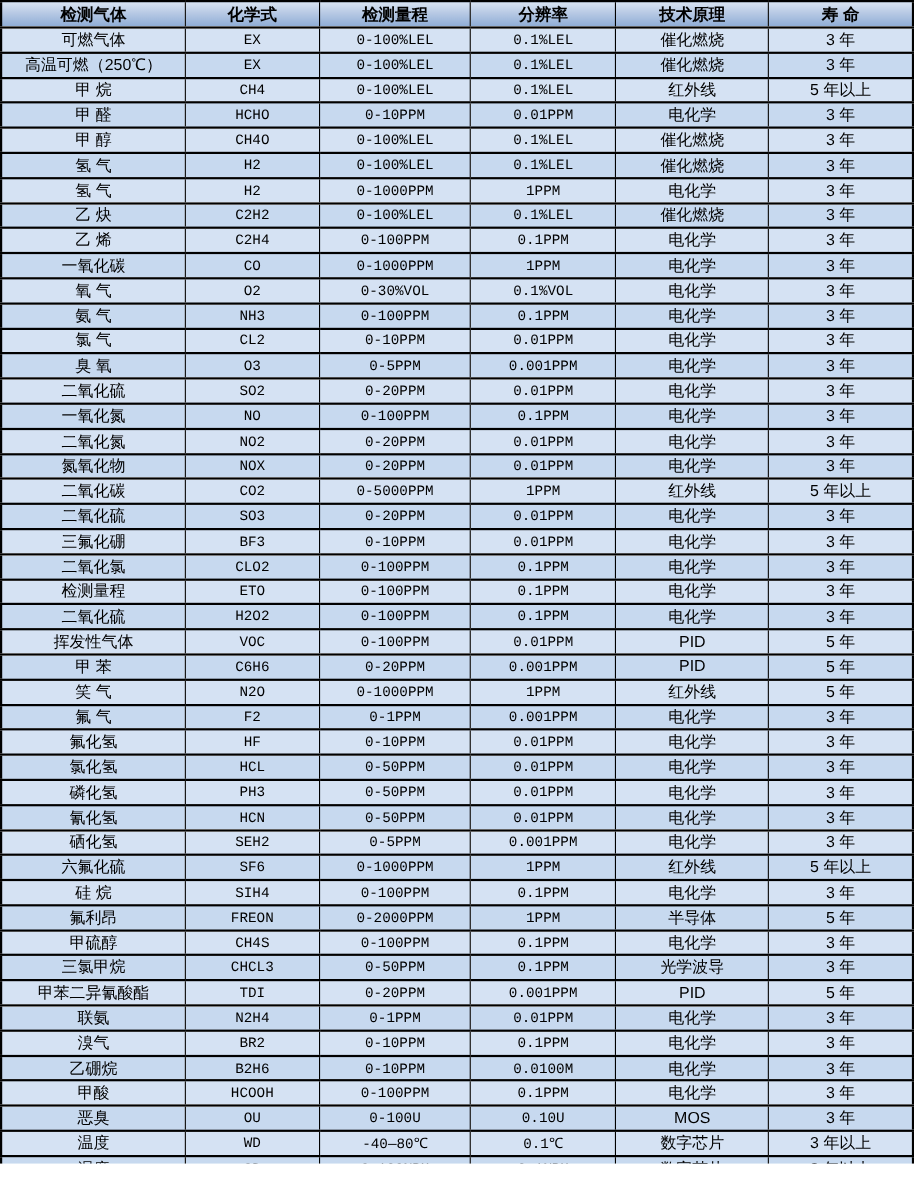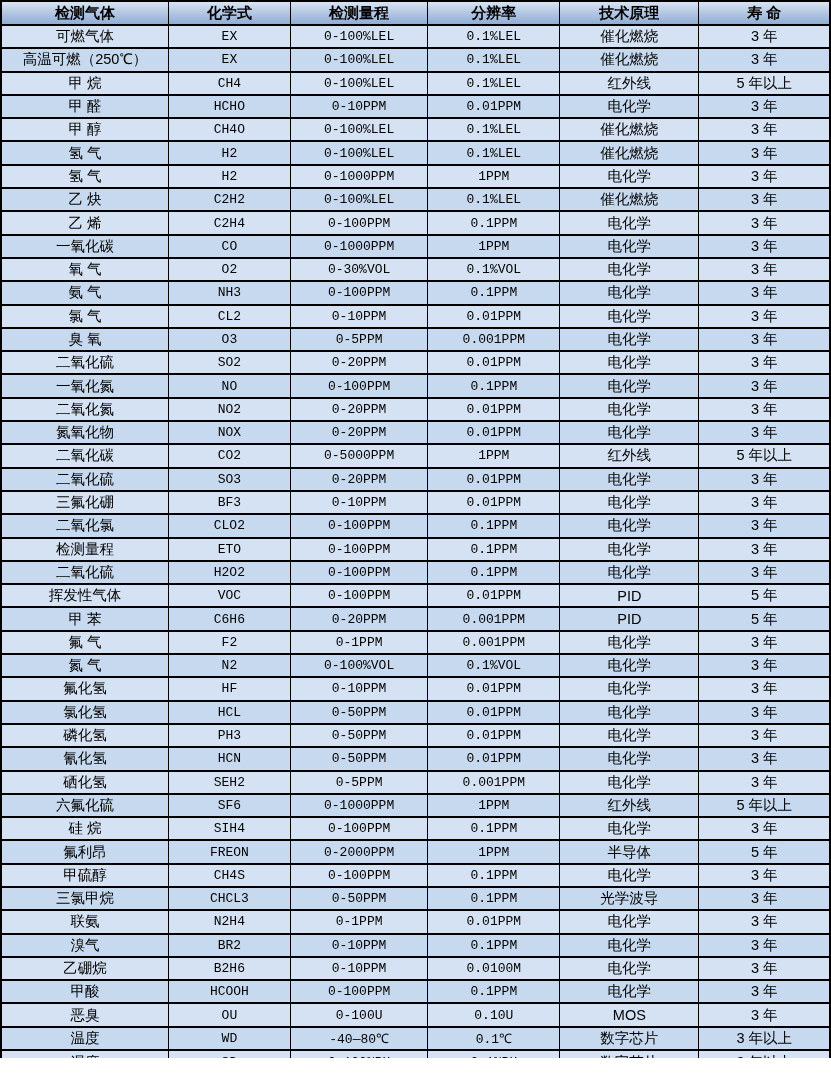--- a/index.html
+++ b/index.html
@@ -284,36 +284,36 @@
         </tr>
         <tr>
           <td class="cjk">甲 苯</td>
           <td class="latin">C6H6</td>
           <td class="latin">0-20PPM</td>
           <td class="latin">0.001PPM</td>
           <td class="cjk">PID</td>
           <td class="cjk">5 年</td>
         </tr>
         <tr>
+          <td class="cjk">笑 气</td>
+          <td class="latin">N2O</td>
+          <td class="latin">0-1000PPM</td>
+          <td class="latin">1PPM</td>
+          <td class="cjk">红外线</td>
+          <td class="cjk">5 年</td>
+        </tr>
+        <tr>
           <td class="cjk">氟 气</td>
           <td class="latin">F2</td>
           <td class="latin">0-1PPM</td>
           <td class="latin">0.001PPM</td>
           <td class="cjk">电化学</td>
           <td class="cjk">3 年</td>
         </tr>
         <tr>
-          <td class="cjk">氮 气</td>
-          <td class="latin">N2</td>
-          <td class="latin">0-100%VOL</td>
-          <td class="latin">0.1%VOL</td>
-          <td class="cjk">电化学</td>
-          <td class="cjk">3 年</td>
-        </tr>
-        <tr>
           <td class="cjk">氟化氢</td>
           <td class="latin">HF</td>
           <td class="latin">0-10PPM</td>
           <td class="latin">0.01PPM</td>
           <td class="cjk">电化学</td>
           <td class="cjk">3 年</td>
         </tr>
         <tr>
           <td class="cjk">氯化氢</td>
           <td class="latin">HCL</td>
@@ -378,20 +378,28 @@
           <td class="cjk">电化学</td>
           <td class="cjk">3 年</td>
         </tr>
         <tr>
           <td class="cjk">三氯甲烷</td>
           <td class="latin">CHCL3</td>
           <td class="latin">0-50PPM</td>
           <td class="latin">0.1PPM</td>
           <td class="cjk">光学波导</td>
           <td class="cjk">3 年</td>
+        </tr>
+        <tr>
+          <td class="cjk">甲苯二异氰酸酯</td>
+          <td class="latin">TDI</td>
+          <td class="latin">0-20PPM</td>
+          <td class="latin">0.001PPM</td>
+          <td class="cjk">PID</td>
+          <td class="cjk">5 年</td>
         </tr>
         <tr>
           <td class="cjk">联氨</td>
           <td class="latin">N2H4</td>
           <td class="latin">0-1PPM</td>
           <td class="latin">0.01PPM</td>
           <td class="cjk">电化学</td>
           <td class="cjk">3 年</td>
         </tr>
         <tr>

